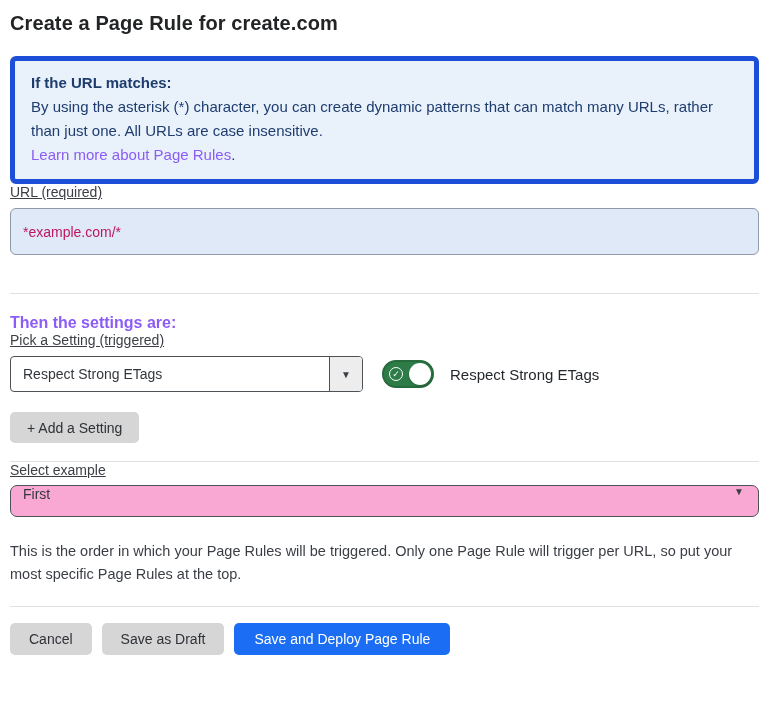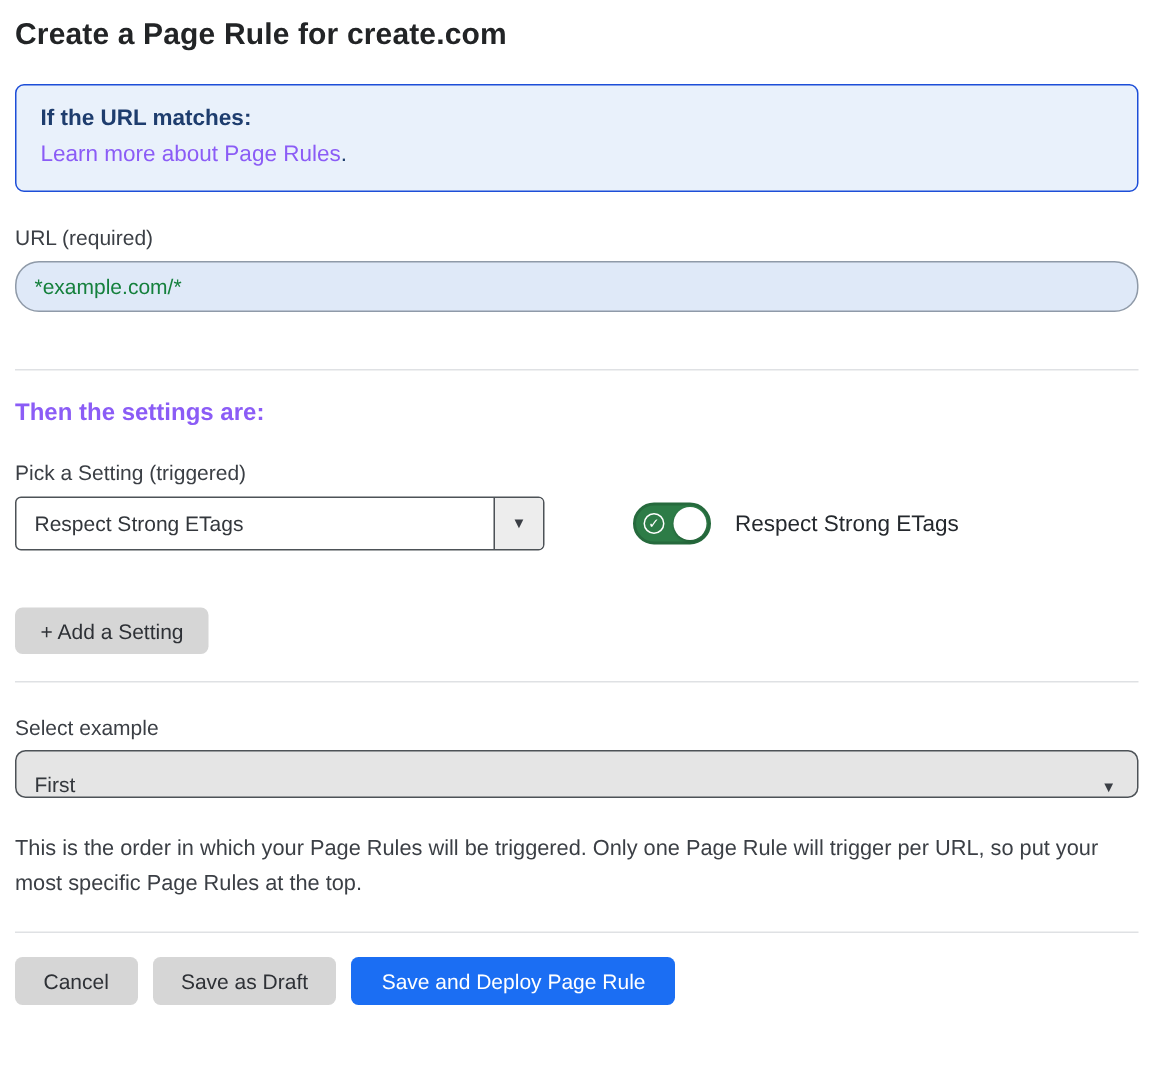--- a/index.html
+++ b/index.html
@@ -17,50 +17,50 @@
     font-size: 20px;
     font-weight: 700;
     color: #222426;
     margin-top: 2px;
     letter-spacing: 0.1px;
   }
 
   .info-box {
     margin-top: 21px;
     background: #e9f1fb;
-    border: 1px solid #1d4ed8;
+    border: 5px solid #1d4ed8;
     border-radius: 6px;
     padding: 10px 16px 12px 16px;
     font-size: 15px;
     line-height: 24px;
     color: #1e3d6e;
   }
   .info-box .info-heading { font-weight: 700; }
   .info-box a.info-link {
     color: #8b5cf6;
     cursor: pointer;
   }
 
   .field-label {
     font-size: 14px;
     color: #3b3f45;
-    margin-top: 22px;
+    text-decoration: underline;
   }
 
   .url-input {
     display: block;
     width: 749px;
-    height: 34px;
+    height: 47px;
     margin-top: 8px;
     background: #dfe9f8;
     border: 1px solid #8f9aa8;
-    border-radius: 16px;
+    border-radius: 6px;
     padding: 0 12px;
     font-size: 14px;
-    color: #15803d;
+    color: #be185d;
     font-family: "Liberation Sans", sans-serif;
     outline: none;
   }
 
   .divider {
     border: none;
     border-top: 1px solid #dfe1e4;
     margin: 0;
   }
   .divider-1 { margin-top: 38px; }
@@ -70,21 +70,20 @@
   .section-heading {
     font-size: 16px;
     font-weight: 700;
     color: #8b5cf6;
     margin-top: 20px;
   }
 
   .setting-row {
     display: flex;
     margin-top: 8px;
-    gap: 40px;
   }
 
   .setting-select {
     width: 353px;
     height: 36px;
     border: 1px solid #4d5257;
     border-radius: 4px;
     background: #ffffff;
     display: flex;
     align-items: stretch;
@@ -161,34 +160,34 @@
     border-radius: 5px;
     font-family: "Liberation Sans", sans-serif;
     font-size: 14px;
     cursor: pointer;
   }
   .btn-gray {
     background: #d6d6d6;
     color: #2e3136;
   }
   .add-setting-btn {
-    margin-top: 38px;
+    margin-top: 20px;
     height: 31px;
     padding: 0 17px;
   }
 
   .order-select {
     width: 749px;
     height: 32px;
     margin-top: 7px;
     border: 1px solid #4d5257;
     border-radius: 7px;
-    background: #e5e5e5;
-    display: flex;
-    align-items: flex-end;
+    background: #f9a8d4;
+    display: flex;
+    align-items: flex-start;
     padding: 0 12px;
     font-size: 14px;
     color: #33373c;
     cursor: pointer;
     position: relative;
   }
   .order-select .select-chevron {
     position: absolute;
     right: 14px;
     font-size: 10px;
@@ -220,20 +219,21 @@
 </style>
 </head>
 <body>
 
 <div class="container">
 
   <h1 class="page-title">Create a Page Rule for create.com</h1>
 
   <div class="info-box">
     <div class="info-heading">If the URL matches:</div>
+    <div class="info-body">By using the asterisk (*) character, you can create dynamic patterns that can match many URLs, rather than just one. All URLs are case insensitive.</div>
     <div><a class="info-link">Learn more about Page Rules</a><span>.</span></div>
   </div>
 
   <div class="field-label">URL (required)</div>
   <input class="url-input" type="text" value="*example.com/*" style="">
 
   <hr class="divider divider-1">
 
   <div class="section-heading">Then the settings are:</div>
 

